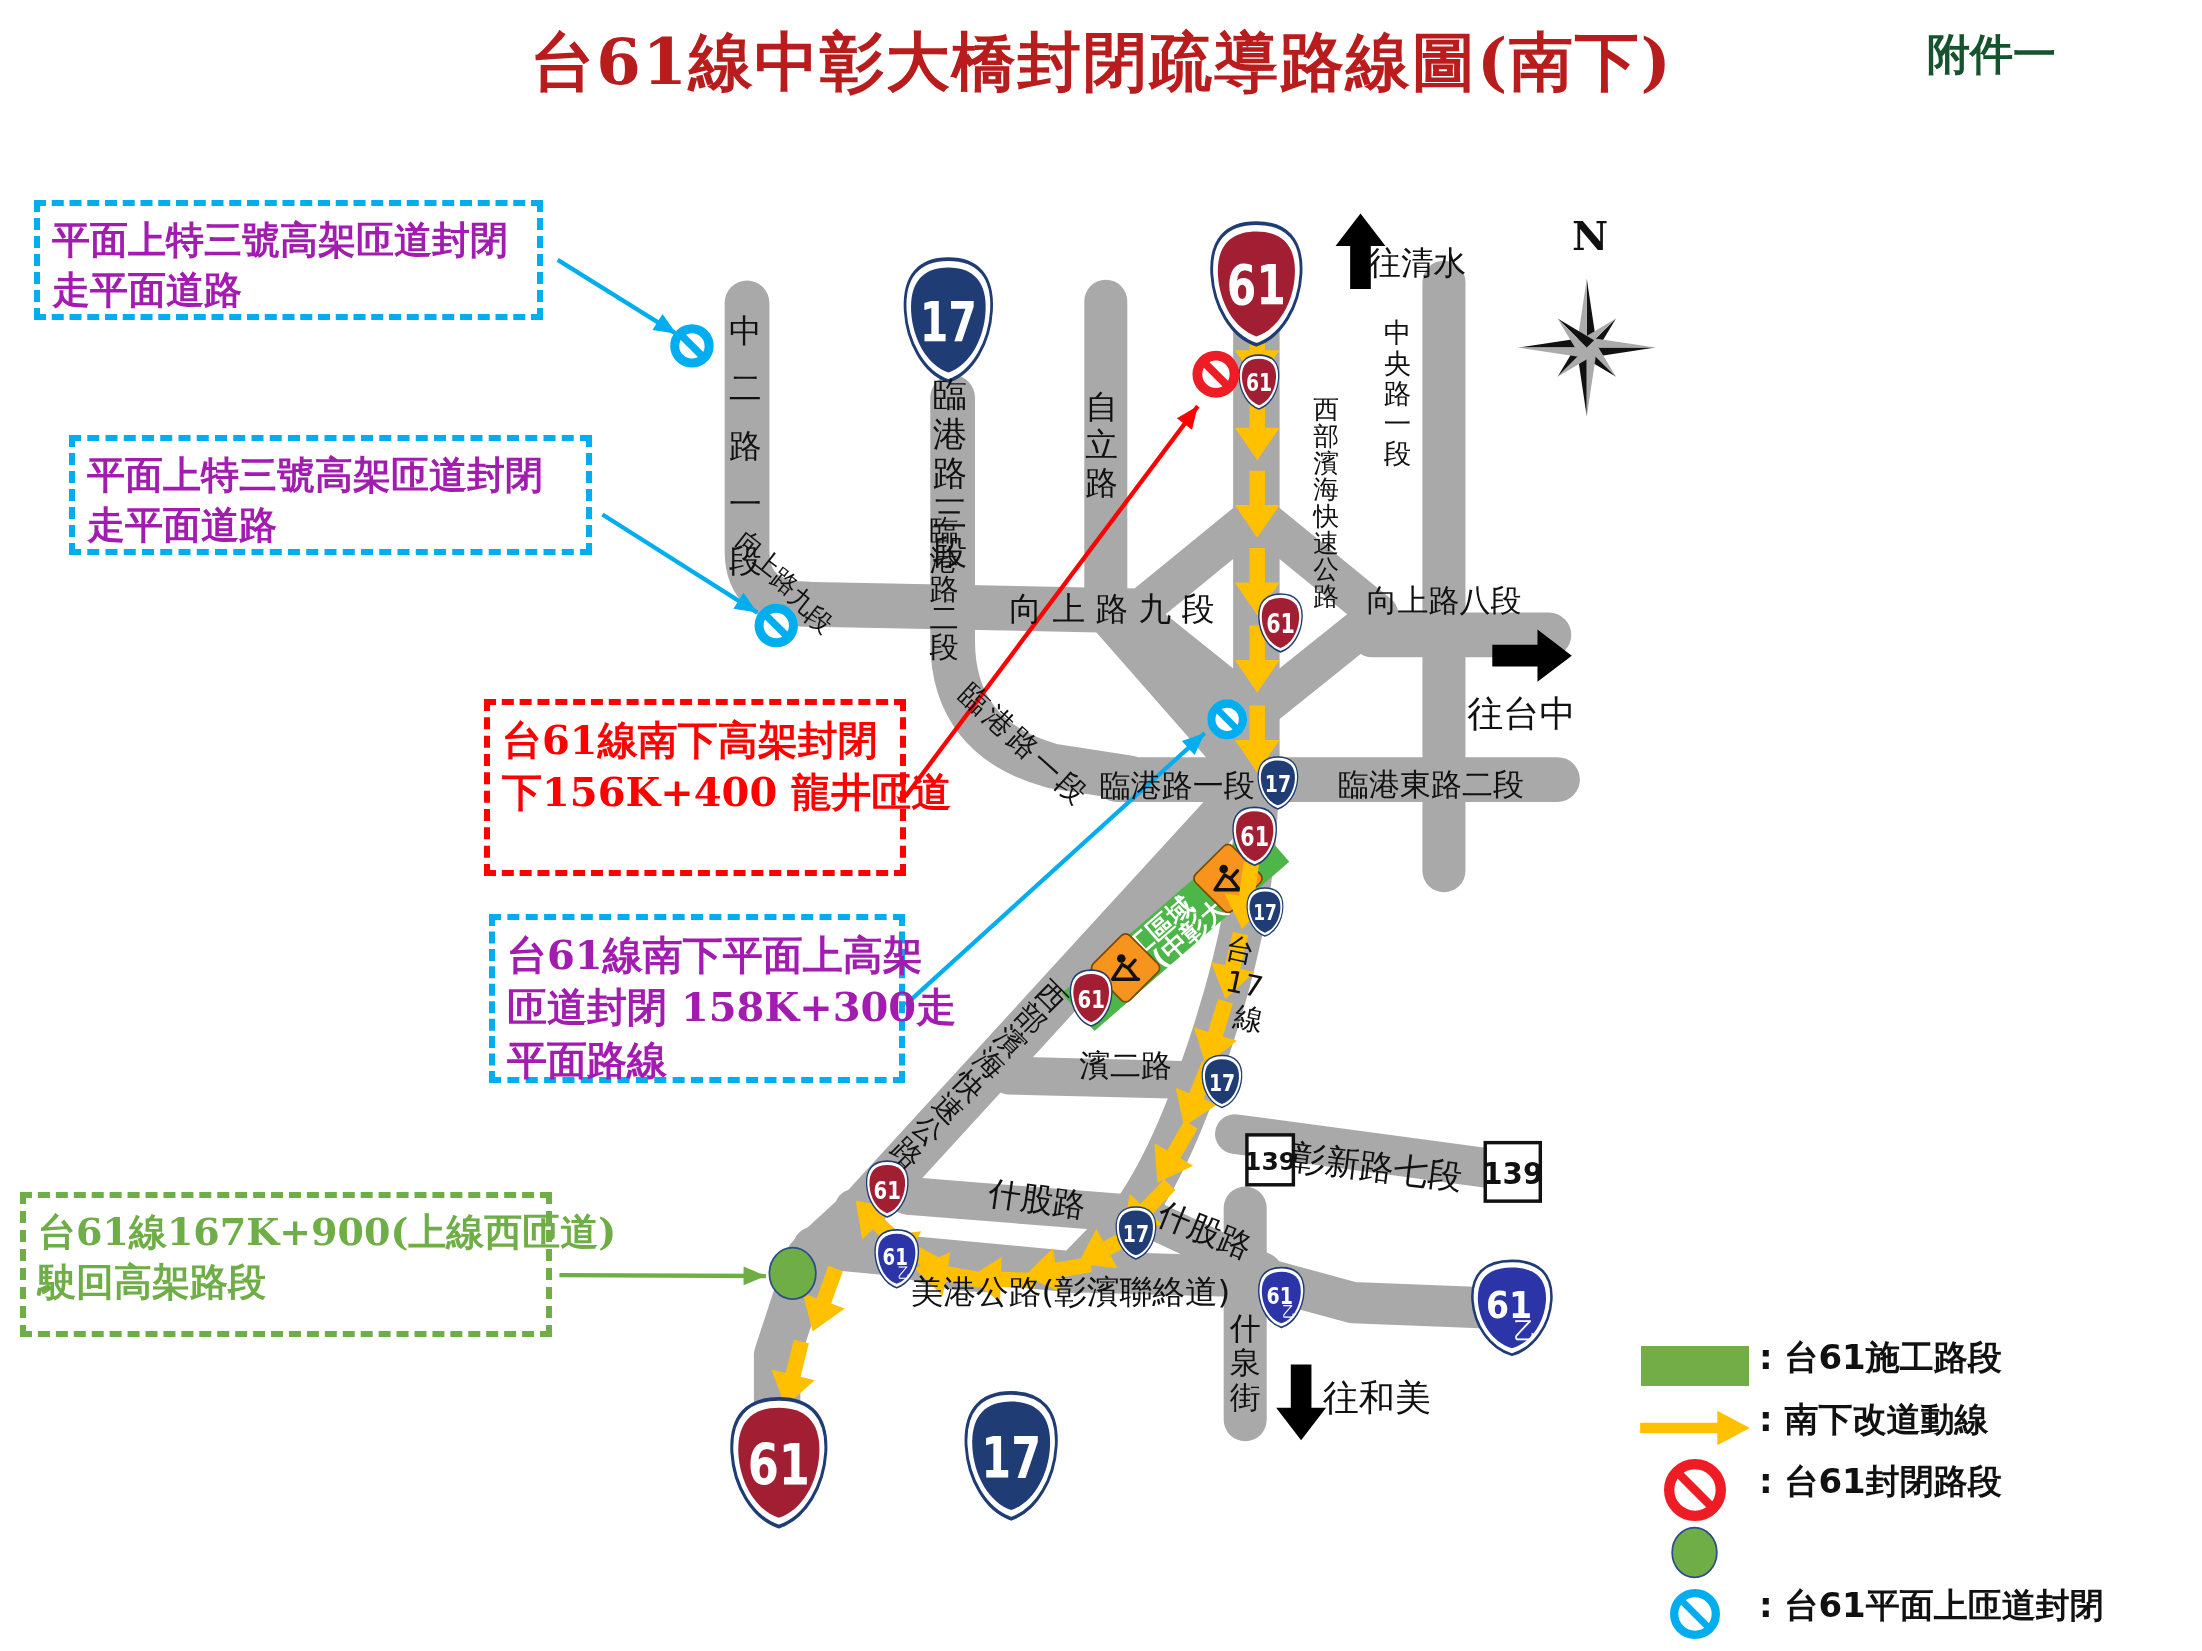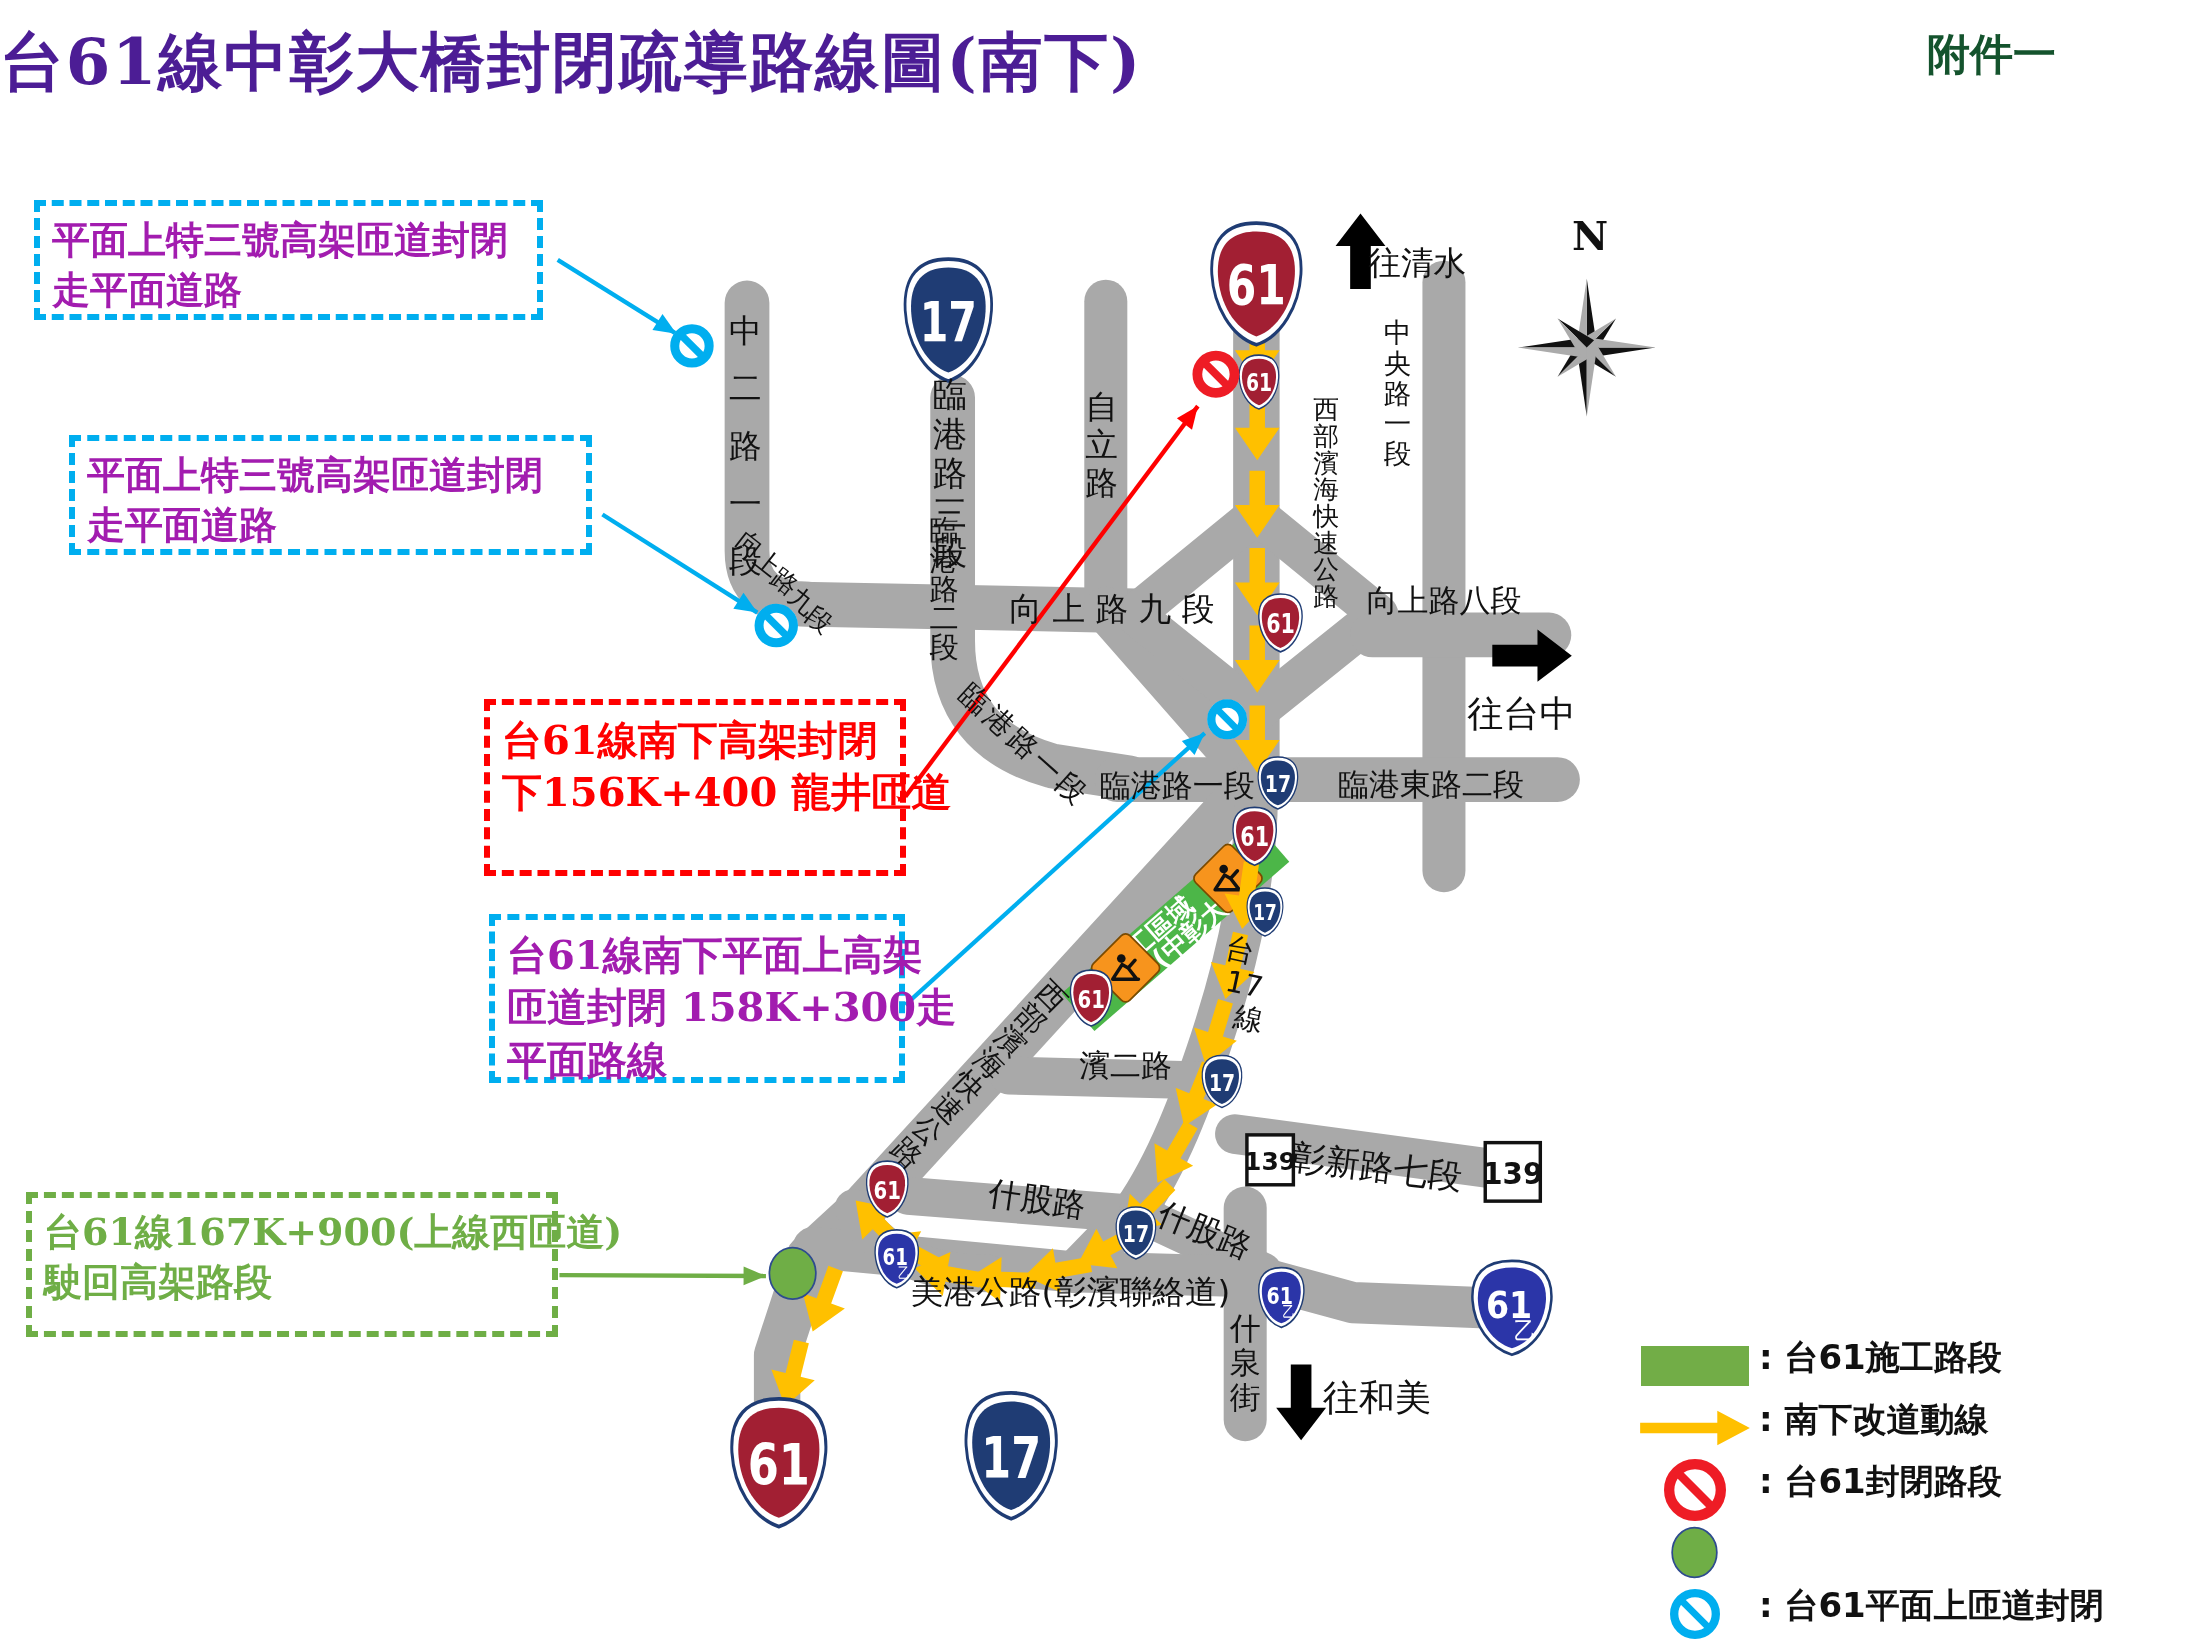--- a/index.html
+++ b/index.html
@@ -1,20 +1,20 @@
 <!DOCTYPE html>
 <html style="font-size:13.8px"><head>
 <meta charset="utf-8">
 <style>
   html,body{margin:0;padding:0;background:#fff;}
   body{width:2203px;height:1652px;position:relative;font-family:"DejaVu Sans",sans-serif;overflow:hidden;}
   #stage{position:absolute;left:0;top:0;width:2203px;height:1652px;}
   #mapsvg{position:absolute;left:0;top:0;}
-  .title{position:absolute;left:0;top:19px;width:2203px;font-size:64px;font-weight:bold;
-         color:#4c1d95;font-family:"DejaVu Serif","Liberation Serif",serif;letter-spacing:1.7px;}
+  .title{position:absolute;left:0;top:19px;width:2203px;text-align:center;font-size:64px;font-weight:bold;
+         color:#b91c1c;font-family:"DejaVu Serif","Liberation Serif",serif;letter-spacing:1.7px;}
   .attach{position:absolute;left:1927px;top:26px;font-size:43px;font-weight:bold;color:#14532d;
           font-family:"DejaVu Serif","Liberation Serif",serif;}
   .callout{position:absolute;box-sizing:border-box;padding:8.6px 12px;line-height:1.32;
            font-weight:bold;font-family:"DejaVu Serif","Liberation Serif",serif;}
   .callout div{white-space:nowrap;}
   .c-blue{border:6px dashed #00AEEF;color:#a21caf;}
   .c-red{border:6px dashed #FF0000;color:#FF0000;}
   .c-green{border:6px dashed #6FAE46;color:#6FAE46;}
   .legend{position:absolute;left:1630px;top:1335px;width:533px;}
   .legend .row{display:flex;height:62px;}
@@ -400,21 +400,21 @@
   </div>
   <div class="callout c-red" id="co2" style="left: 484px; top: 699px; width: 422px; height: 177px; font-size: 40px;">
     <div>台61線南下高架封閉</div>
     <div>下156K+400 龍井匝道</div>
   </div>
   <div class="callout c-blue" id="co3" style="left: 489px; top: 914px; width: 416px; height: 169px; font-size: 40px;">
     <div>台61線南下平面上高架</div>
     <div>匝道封閉 158K+300走</div>
     <div>平面路線</div>
   </div>
-  <div class="callout c-green" id="co4" style="left: 26px; top: 1192px; width: 532px; height: 145px; font-size: 38px;">
+  <div class="callout c-green" id="co4" style="left: 20px; top: 1192px; width: 532px; height: 145px; font-size: 38px;">
     <div>台61線167K+900(上線西匝道)</div>
     <div>駛回高架路段</div>
   </div>
 
   <div class="legend">
     <div class="row">
       <span class="ic">
           <span class="sw"></span>
         </span>
       <span class="lab">: 台61施工路段</span>

